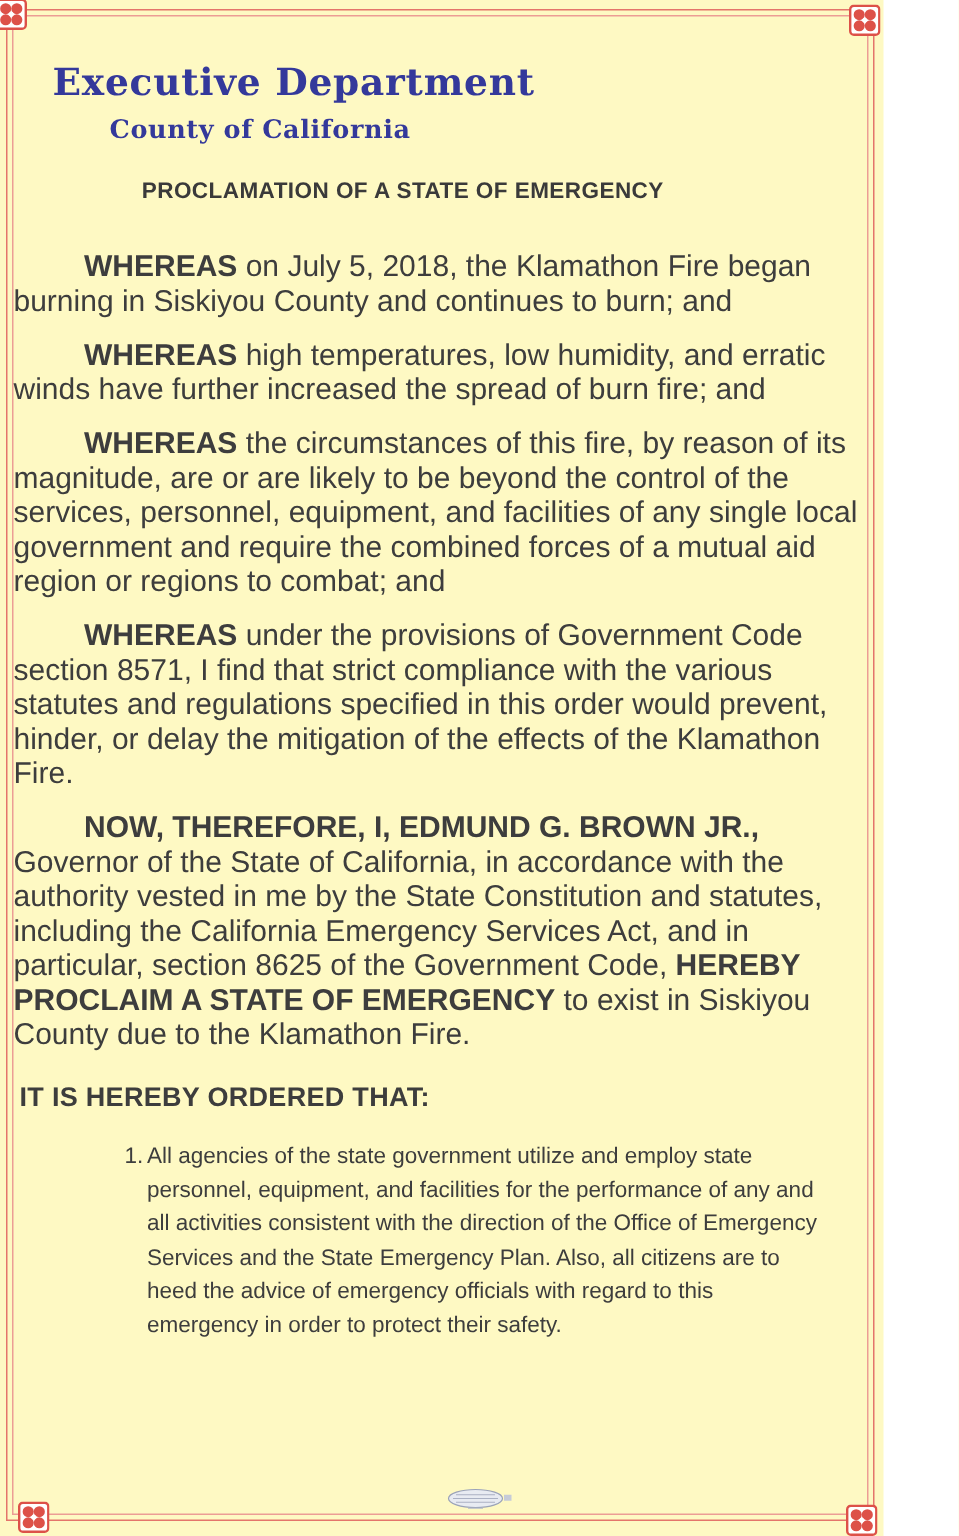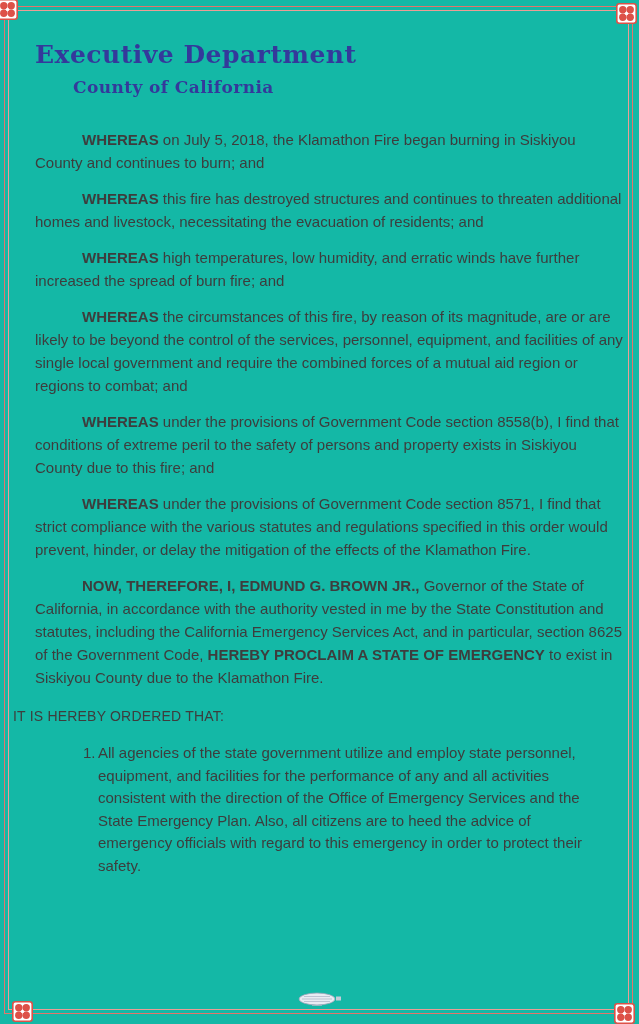--- a/index.html
+++ b/index.html
@@ -1,19 +1,19 @@
 <!DOCTYPE html>
 <html><head>
 <meta charset="utf-8">
 <style>
   html,body{margin:0;padding:0;background:#ffffff;}
   .page{
     position:relative;
-    width:639px;height:1024px;
-    background:#14b8a6;
+    width:589px;height:1024px;
+    background:#fef9c3;
     font-family:"Liberation Sans", sans-serif;
     color:#3d3d3d;
     overflow:hidden;
     box-sizing:border-box;
   }
   
   .frame-outer{
     position:absolute;top:6px;left:4px;right:6px;bottom:10px;
     border:1.5px solid #e4756b;pointer-events:none;
   }
@@ -50,26 +50,26 @@
   }
   .doc-title{
     margin-top:22px;
     padding-right:48px;
     text-align:center;
     font-weight:bold;
     font-size:15px;
     color:#3a3a3a;
     letter-spacing:0.3px;
   }
-  .body-text{margin-top:31px;font-size:15px;line-height:23px;margin-left:26px;}
+  .body-text{margin-top:31px;font-size:20px;line-height:23px;}
   .para{margin:0 0 13px 0;text-indent:47px;}
   .b{font-weight:bold;}
   .ordered-heading{
-    font-weight:normal;
-    font-size:14px;
+    font-weight:bold;
+    font-size:18px;
     margin:19px 0 0 4px;
     letter-spacing:0.2px;
   }
   .ordered-list{margin-top:18px;font-size:15px;line-height:22.5px;}
   .oitem{position:relative;padding-left:89px;padding-right:24px;margin-bottom:16px;}
   .oitem .num{position:absolute;left:74px;}
   .union-bug{position:absolute;bottom:16px;left:298px;width:46px;height:16px;}
 </style>
 </head>
 <body>
@@ -112,27 +112,26 @@
     <circle cx="10.5" cy="10.5" r="1.6" fill="#ffffff"></circle>
   </svg>
 
   <div class="content">
 
     <div class="letterhead">
       <div class="dept">Executive Department</div>
       <div class="state">County of California</div>
     </div>
 
+    <div class="doc-title">PROCLAMATION OF A STATE OF EMERGENCY</div>
 
     <div class="body-text">
         <p class="para"><span class="b">WHEREAS</span><span> on July 5, 2018, the Klamathon Fire began burning in Siskiyou County and continues to burn; and</span></p>
-        <p class="para"><span class="b">WHEREAS</span><span> this fire has destroyed structures and continues to threaten additional homes and livestock, necessitating the evacuation of residents; and</span></p>
         <p class="para"><span class="b">WHEREAS</span><span> high temperatures, low humidity, and erratic winds have further increased the spread of burn fire; and</span></p>
         <p class="para"><span class="b">WHEREAS</span><span> the circumstances of this fire, by reason of its magnitude, are or are likely to be beyond the control of the services, personnel, equipment, and facilities of any single local government and require the combined forces of a mutual aid region or regions to combat; and</span></p>
-        <p class="para"><span class="b">WHEREAS</span><span> under the provisions of Government Code section 8558(b), I find that conditions of extreme peril to the safety of persons and property exists in Siskiyou County due to this fire; and</span></p>
         <p class="para"><span class="b">WHEREAS</span><span> under the provisions of Government Code section 8571, I find that strict compliance with the various statutes and regulations specified in this order would prevent, hinder, or delay the mitigation of the effects of the Klamathon Fire.</span></p>
         <p class="para"><span class="b">NOW, THEREFORE, I, EDMUND G. BROWN JR.,</span><span> Governor of the State of California, in accordance with the authority vested in me by the State Constitution and statutes, including the California Emergency Services Act, and in particular, section 8625 of the Government Code, </span><span class="b">HEREBY PROCLAIM A STATE OF EMERGENCY</span><span> to exist in Siskiyou County due to the Klamathon Fire.</span></p>
       </div>
 
     <div class="ordered-heading">IT IS HEREBY ORDERED THAT:</div>
 
     <div class="ordered-list">
         <div class="oitem"><span class="num">1.</span><span>All agencies of the state government utilize and employ state personnel, equipment, and facilities for the performance of any and all activities consistent with the direction of the Office of Emergency Services and the State Emergency Plan. Also, all citizens are to heed the advice of emergency officials with regard to this emergency in order to protect their safety.</span></div>
       </div>
 

